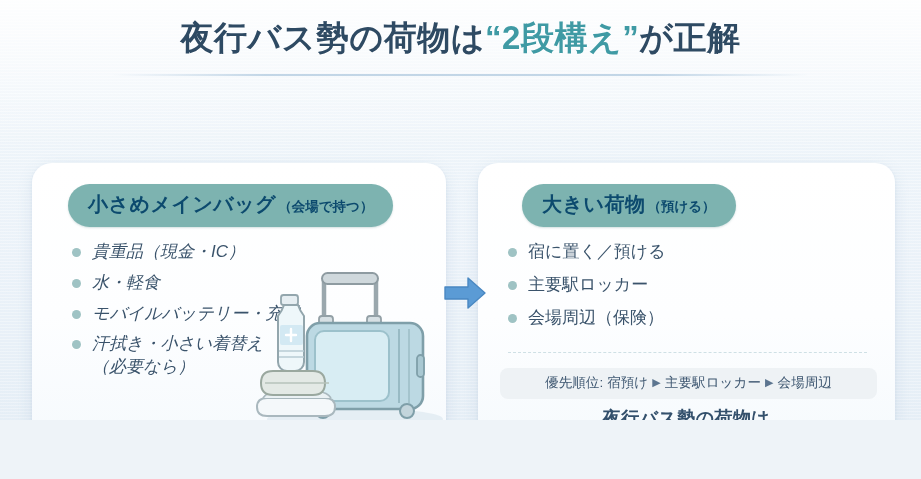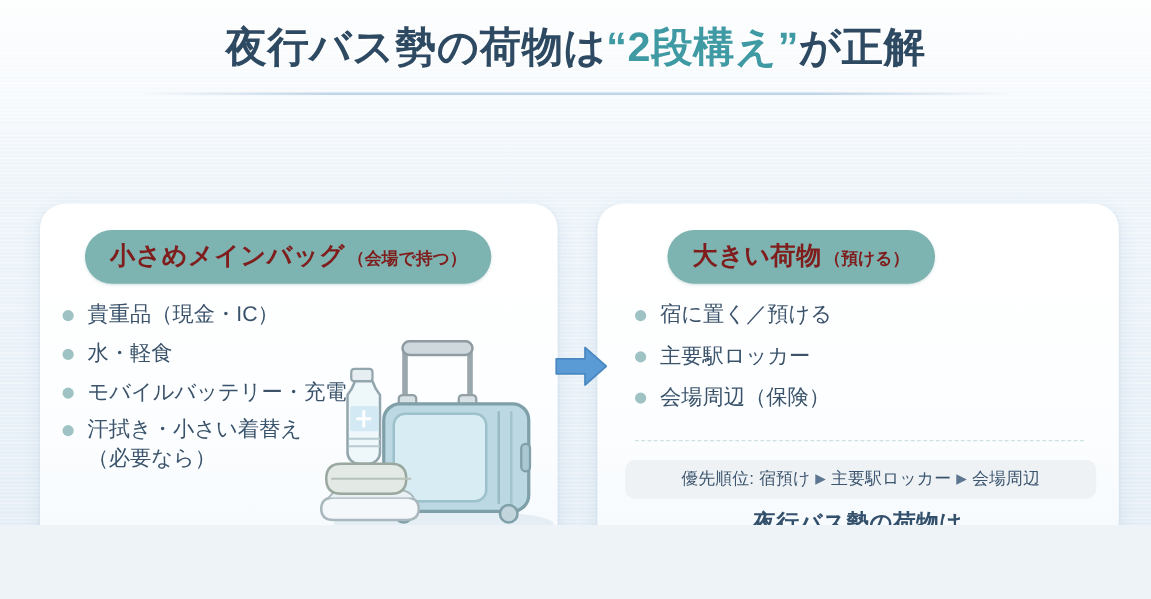--- a/index.html
+++ b/index.html
@@ -86,45 +86,45 @@
   }
 
   #card-left  { left: 32px;  top: 163px; width: 414px; height: 277px; }
   #card-right { left: 478px; top: 163px; width: 417px; height: 277px; }
 
   
   .pill {
     display: inline-flex;
     align-items: baseline;
     background: #7db3b0;
-    color: #7f1d1d;
+    color: #0c4a6e;
     border-radius: 999px;
     padding: 7px 20px 9px;
     white-space: nowrap;
     box-shadow: 0 1px 2px rgba(90,140,140,.25);
   }
   .pill .pill-main {
     font-size: 20px;
     font-weight: bold;
     letter-spacing: .5px;
   }
   .pill .pill-sub {
     font-size: 13.5px;
     font-weight: bold;
     margin-left: 2px;
   }
   .pill-row { padding: 21px 0 0 36px; }
-  #card-right .pill-row { padding-left: 56px; }
+  #card-right .pill-row { padding-left: 44px; }
 
   
   .list {
     list-style: none;
     margin-top: 14px;
   }
-  #card-left  .list { padding-left: 18px; }
+  #card-left  .list { padding-left: 40px; font-style: italic; }
   #card-right .list { padding-left: 30px; }
 
   .list li {
     display: flex;
     align-items: flex-start;
     margin-bottom: 9px;
     color: #3a536b;
     font-size: 17px;
     line-height: 1.28;
     white-space: nowrap;

